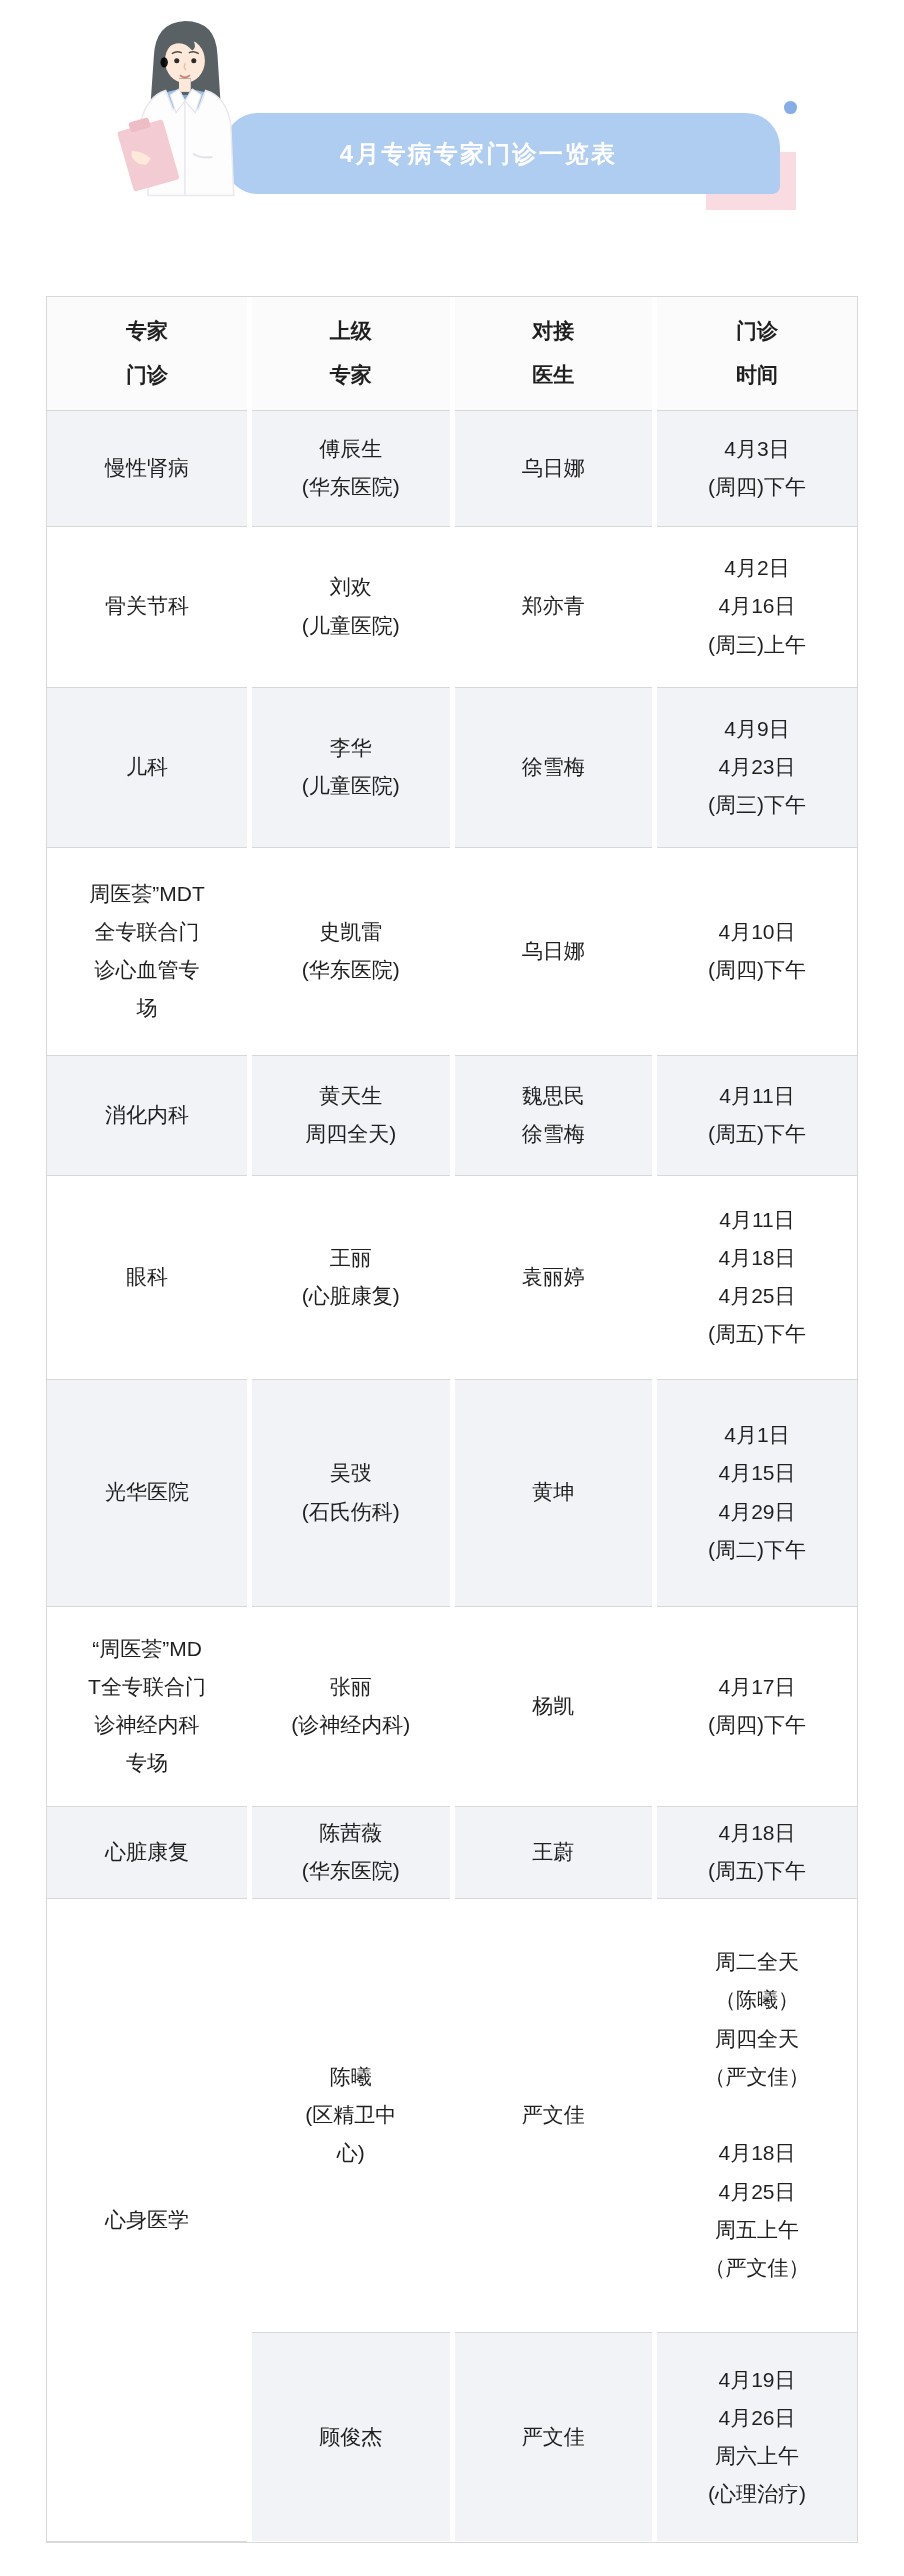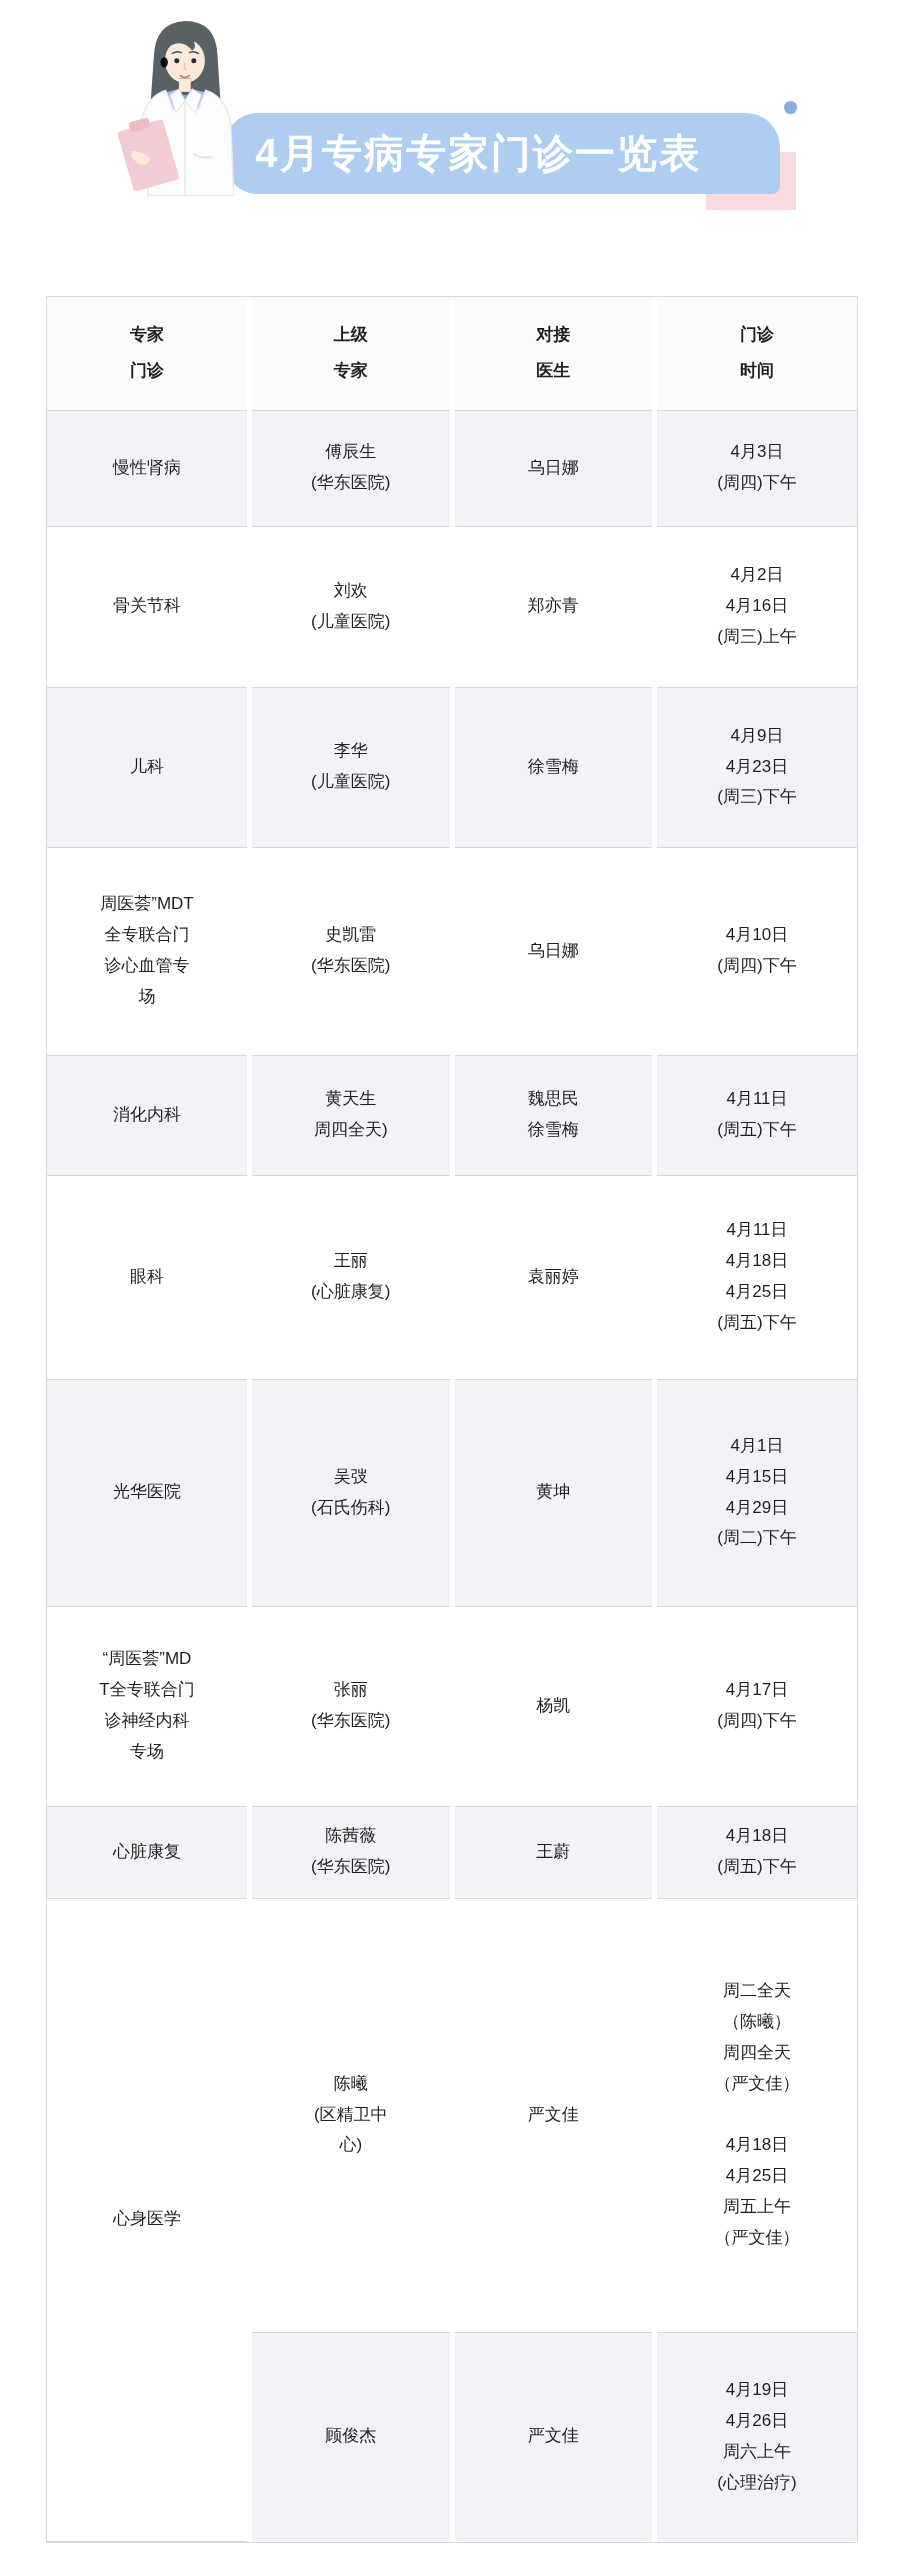--- a/index.html
+++ b/index.html
@@ -13,21 +13,21 @@
     position:absolute;left:706px;top:152px;width:90px;height:58px;
     background:#f8dce1;z-index:1;
   }
   .banner{
     position:absolute;left:224px;top:113px;width:556px;height:81px;
     background:#aecdf1;border-radius:34px 34px 7.4px 34px;z-index:2;
     display:flex;align-items:center;justify-content:center;
     padding-right:47px;box-sizing:border-box;
   }
   .banner-title{
-    color:#ffffff;font-size:40px;font-weight:bold;letter-spacing:2.2px;
+    color:#ffffff;font-size:24px;font-weight:bold;letter-spacing:2.2px;
     white-space:nowrap;
   }
   .banner-dot{
     position:absolute;left:784px;top:101px;width:12.6px;height:12.6px;
     border-radius:50%;background:#86aee5;z-index:3;
   }
   .doctor{
     position:absolute;left:102px;top:12px;width:154px;height:185px;z-index:4;
   }
   
@@ -37,21 +37,21 @@
   }
   table.sched{
     width:100%;border-collapse:collapse;table-layout:fixed;
   }
   .sched th,.sched td{
     text-align:center;vertical-align:middle;
     white-space:pre-line;
     border-bottom:1.5px solid #d8d8d8;
     border-right:5.2px solid #ffffff;
     padding:7.4px 6px;box-sizing:border-box;
-    font-size:17px;line-height:1.82;font-weight:normal;
+    font-size:21px;line-height:1.82;font-weight:normal;
   }
   .sched th{
     background:#fbfbfc;font-weight:bold;line-height:2.12;
   }
   .sched th:last-child,.sched td:last-child{border-right:none;}
   .sched tbody tr:last-child td{border-bottom:none;}
   .sched tbody tr:nth-child(odd) td{background:#f2f3f7;}
   .sched tbody tr:nth-child(even) td{background:#ffffff;}
   .sched td.span-cell{background:#ffffff;}
   thead tr{height:113px;}
@@ -206,21 +206,21 @@
 4月15日
 4月29日
 (周二)下午</td>
       </tr>
       <tr>
         <td>“周医荟”MD
 T全专联合门
 诊神经内科
 专场</td>
         <td>张丽
-(华东医院)</td>
+(诊神经内科)</td>
         <td>杨凯</td>
         <td>4月17日
 (周四)下午</td>
       </tr>
       <tr>
         <td>心脏康复</td>
         <td>陈茜薇
 (华东医院)</td>
         <td>王蔚</td>
         <td>4月18日

